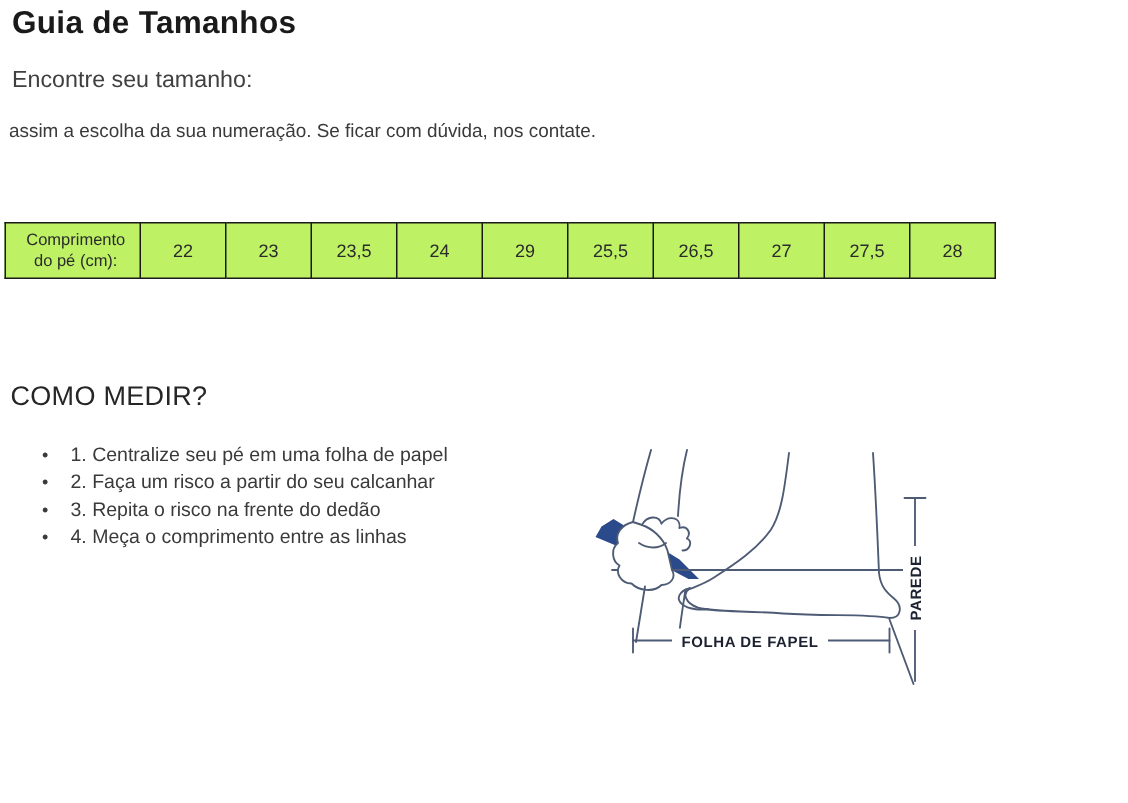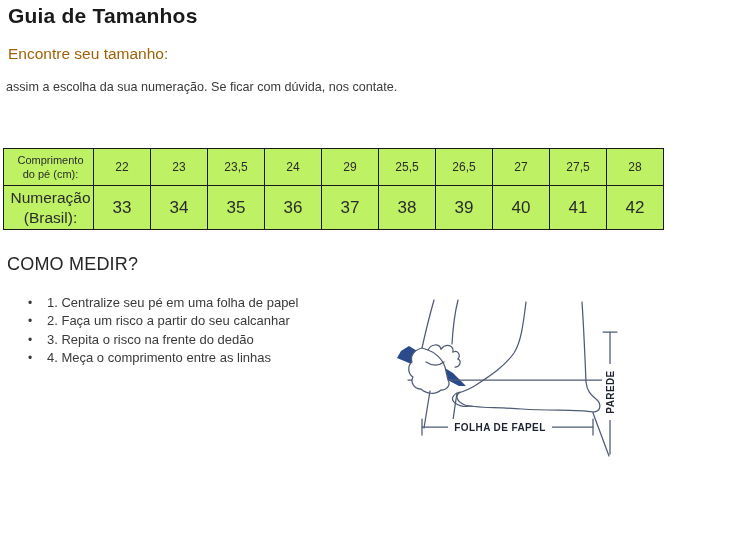--- a/index.html
+++ b/index.html
@@ -5,21 +5,21 @@
   * { margin: 0; padding: 0; box-sizing: border-box; }
   html, body { width: 752px; height: 535px; background: #ffffff; overflow: hidden; }
   body { position: relative; font-family: "Liberation Sans", sans-serif; color: #333; }
 
   .page-title {
     position: absolute; left: 8px; top: 4px;
     font-size: 21px; font-weight: 700; color: #1a1a1a; letter-spacing: 0.2px;
   }
   .section-subtitle {
     position: absolute; left: 8px; top: 45px;
-    font-size: 15.5px; font-weight: 400; color: #a16207;
+    font-size: 15.5px; font-weight: 400; color: #404040;
   }
   .intro {
     position: absolute; left: 6px; top: 79px;
     font-size: 12.6px; line-height: 17.4px; color: #3a3a3a;
   }
   .intro div { white-space: nowrap; }
 
   table.size-table {
     position: absolute; left: 3px; top: 148px;
     width: 660px; border-collapse: collapse; table-layout: fixed;
@@ -87,34 +87,20 @@
     <td>23</td>
     <td>23,5</td>
     <td>24</td>
     <td>29</td>
     <td>25,5</td>
     <td>26,5</td>
     <td>27</td>
     <td>27,5</td>
     <td>28</td>
   </tr>
-  <tr class="row-size">
-    <th class="hdr">Numeração
-(Brasil):</th>
-    <td>33</td>
-    <td>34</td>
-    <td>35</td>
-    <td>36</td>
-    <td>37</td>
-    <td>38</td>
-    <td>39</td>
-    <td>40</td>
-    <td>41</td>
-    <td>42</td>
-  </tr>
 </tbody>
   </table>
 
 <div class="measure-heading">COMO MEDIR?</div>
 
 <ul class="steps">
   <li>
     <span class="bullet">•</span>
     <span>1. Centralize seu pé em uma folha de papel</span>
   </li>

